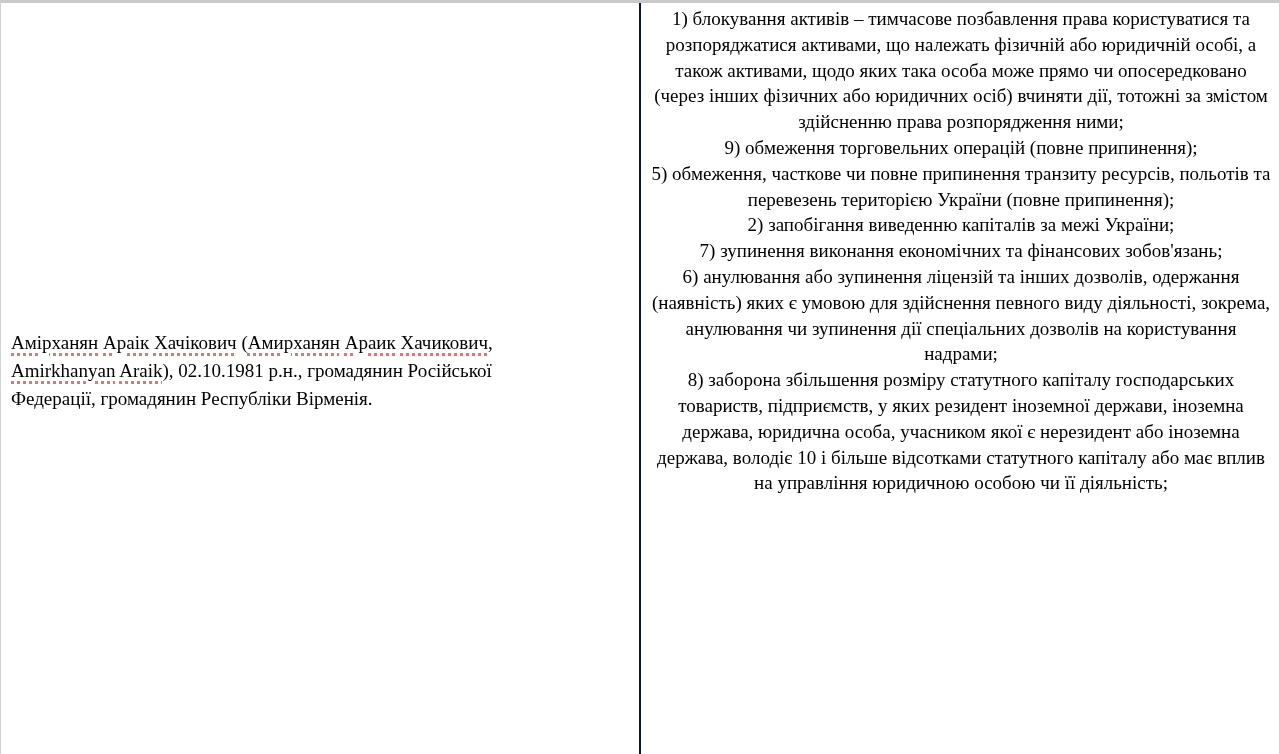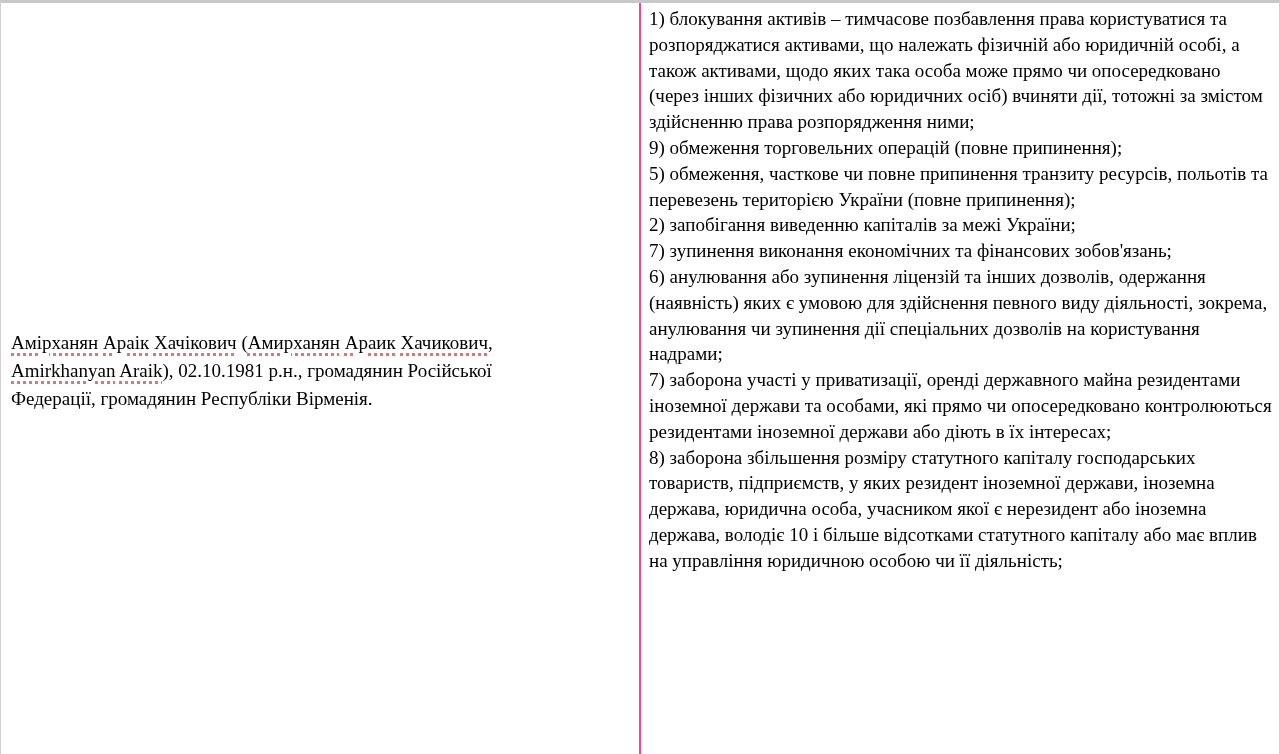--- a/index.html
+++ b/index.html
@@ -22,28 +22,29 @@
     border-top: 3px solid #c9c9c9;
     border-left: 1px solid #d2d2d2;
     border-right: 1px solid #d2d2d2;
     background: #ffffff;
   }
   .cell {
     box-sizing: border-box;
   }
   .cell-left {
     width: 640px;
-    border-right: 2px solid #ec4899;
+    border-right: 2px solid #0f172a;
     display: flex;
     align-items: center;
     padding: 8px 12px 24px 10px;
   }
   .cell-right {
     flex: 1;
     padding: 3px 6px 12px 8px;
+    text-align: center;
   }
   .person-name {
     margin: 0;
     font-size: 19px;
     line-height: 28px;
   }
   .cell-right p {
     margin: 0;
     font-size: 19px;
     line-height: 25.8px;
@@ -63,16 +64,15 @@
   <div class="cell cell-left">
     <p class="person-name"><span class="u">Амірханян</span><span> </span><span class="u">Араік</span><span> </span><span class="u">Хачікович</span><span> (</span><span class="u">Амирханян</span><span> </span><span class="u">Араик</span><span> </span><span class="u">Хачикович</span><span>,</span><br><span class="u">Amirkhanyan</span><span> </span><span class="u">Araik</span><span>), 02.10.1981 р.н., громадянин Російської</span><br><span>Федерації, громадянин Республіки Вірменія.</span></p>
   </div>
   <div class="cell cell-right">
       <p>1) блокування активів – тимчасове позбавлення права користуватися та розпоряджатися активами, що належать фізичній або юридичній особі, а також активами, щодо яких така особа може прямо чи опосередковано (через інших фізичних або юридичних осіб) вчиняти дії, тотожні за змістом здійсненню права розпорядження ними;</p>
       <p>9) обмеження торговельних операцій (повне припинення);</p>
       <p>5) обмеження, часткове чи повне припинення транзиту ресурсів, польотів та перевезень територією України (повне припинення);</p>
       <p>2) запобігання виведенню капіталів за межі України;</p>
       <p>7) зупинення виконання економічних та фінансових зобов'язань;</p>
       <p>6) анулювання або зупинення ліцензій та інших дозволів, одержання (наявність) яких є умовою для здійснення певного виду діяльності, зокрема, анулювання чи зупинення дії спеціальних дозволів на користування надрами;</p>
-      <p>7) заборона участі у приватизації, оренді державного майна резидентами іноземної держави та особами, які прямо чи опосередковано контролюються резидентами іноземної держави або діють в їх інтересах;</p>
       <p>8) заборона збільшення розміру статутного капіталу господарських товариств, підприємств, у яких резидент іноземної держави, іноземна держава, юридична особа, учасником якої є нерезидент або іноземна держава, володіє 10 і більше відсотками статутного капіталу або має вплив на управління юридичною особою чи її діяльність;</p>
     </div>
 </div>
 
 </body></html>

